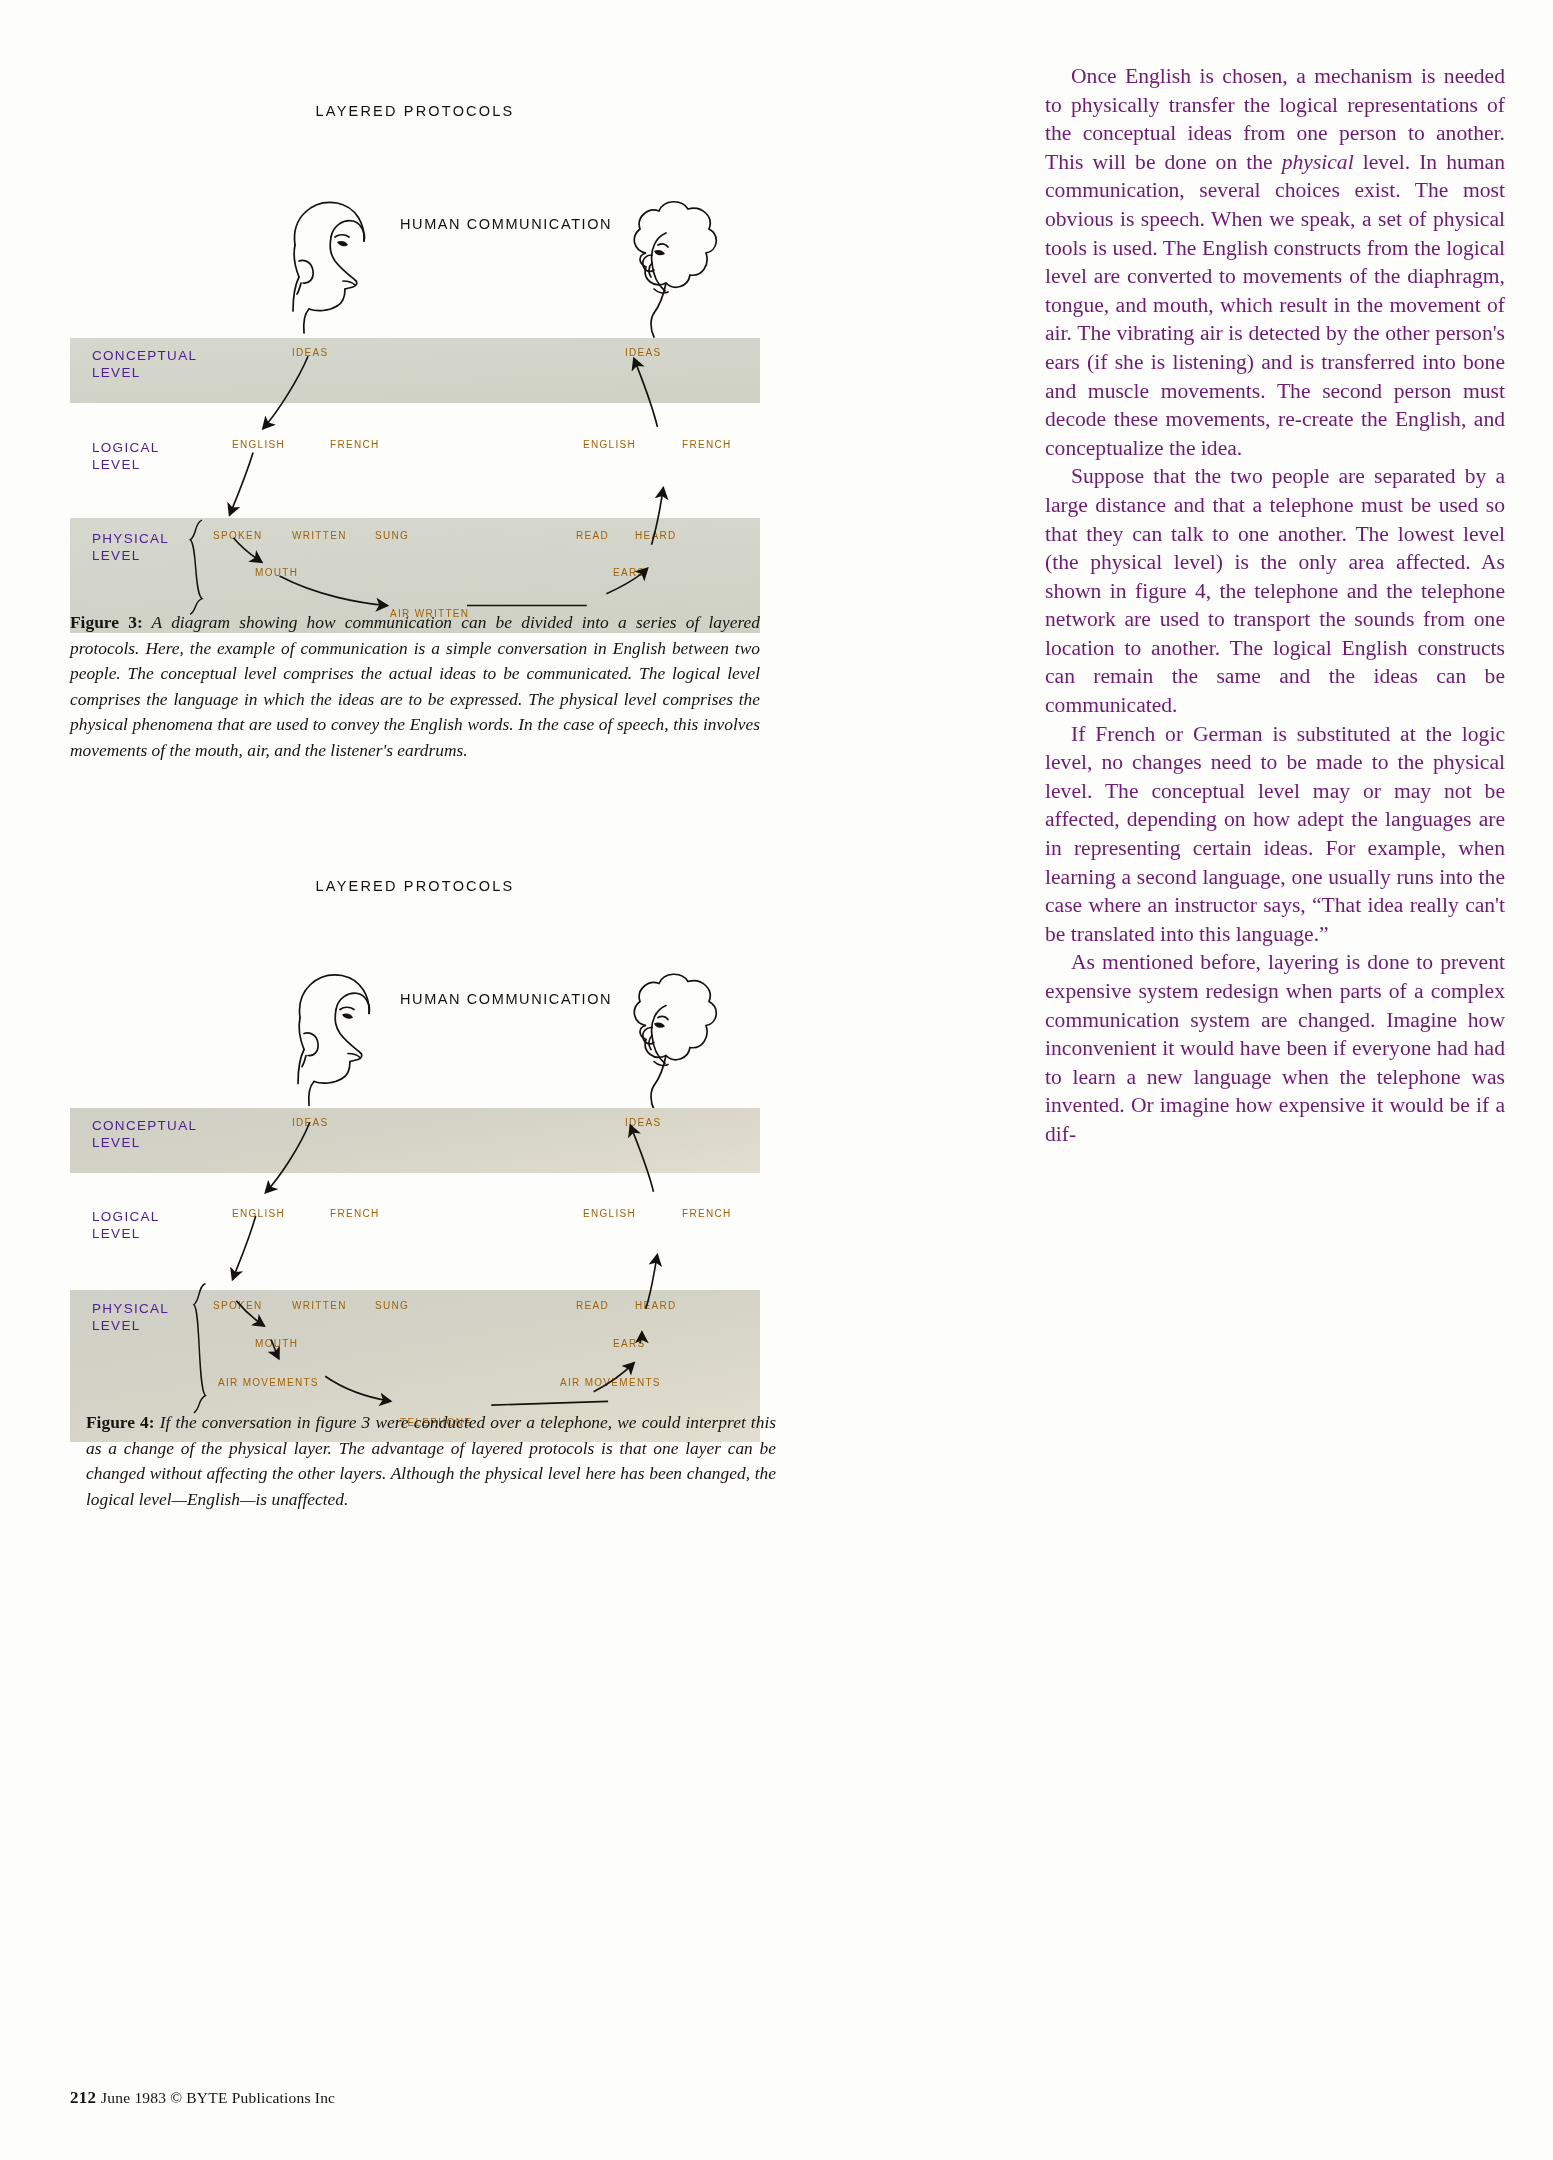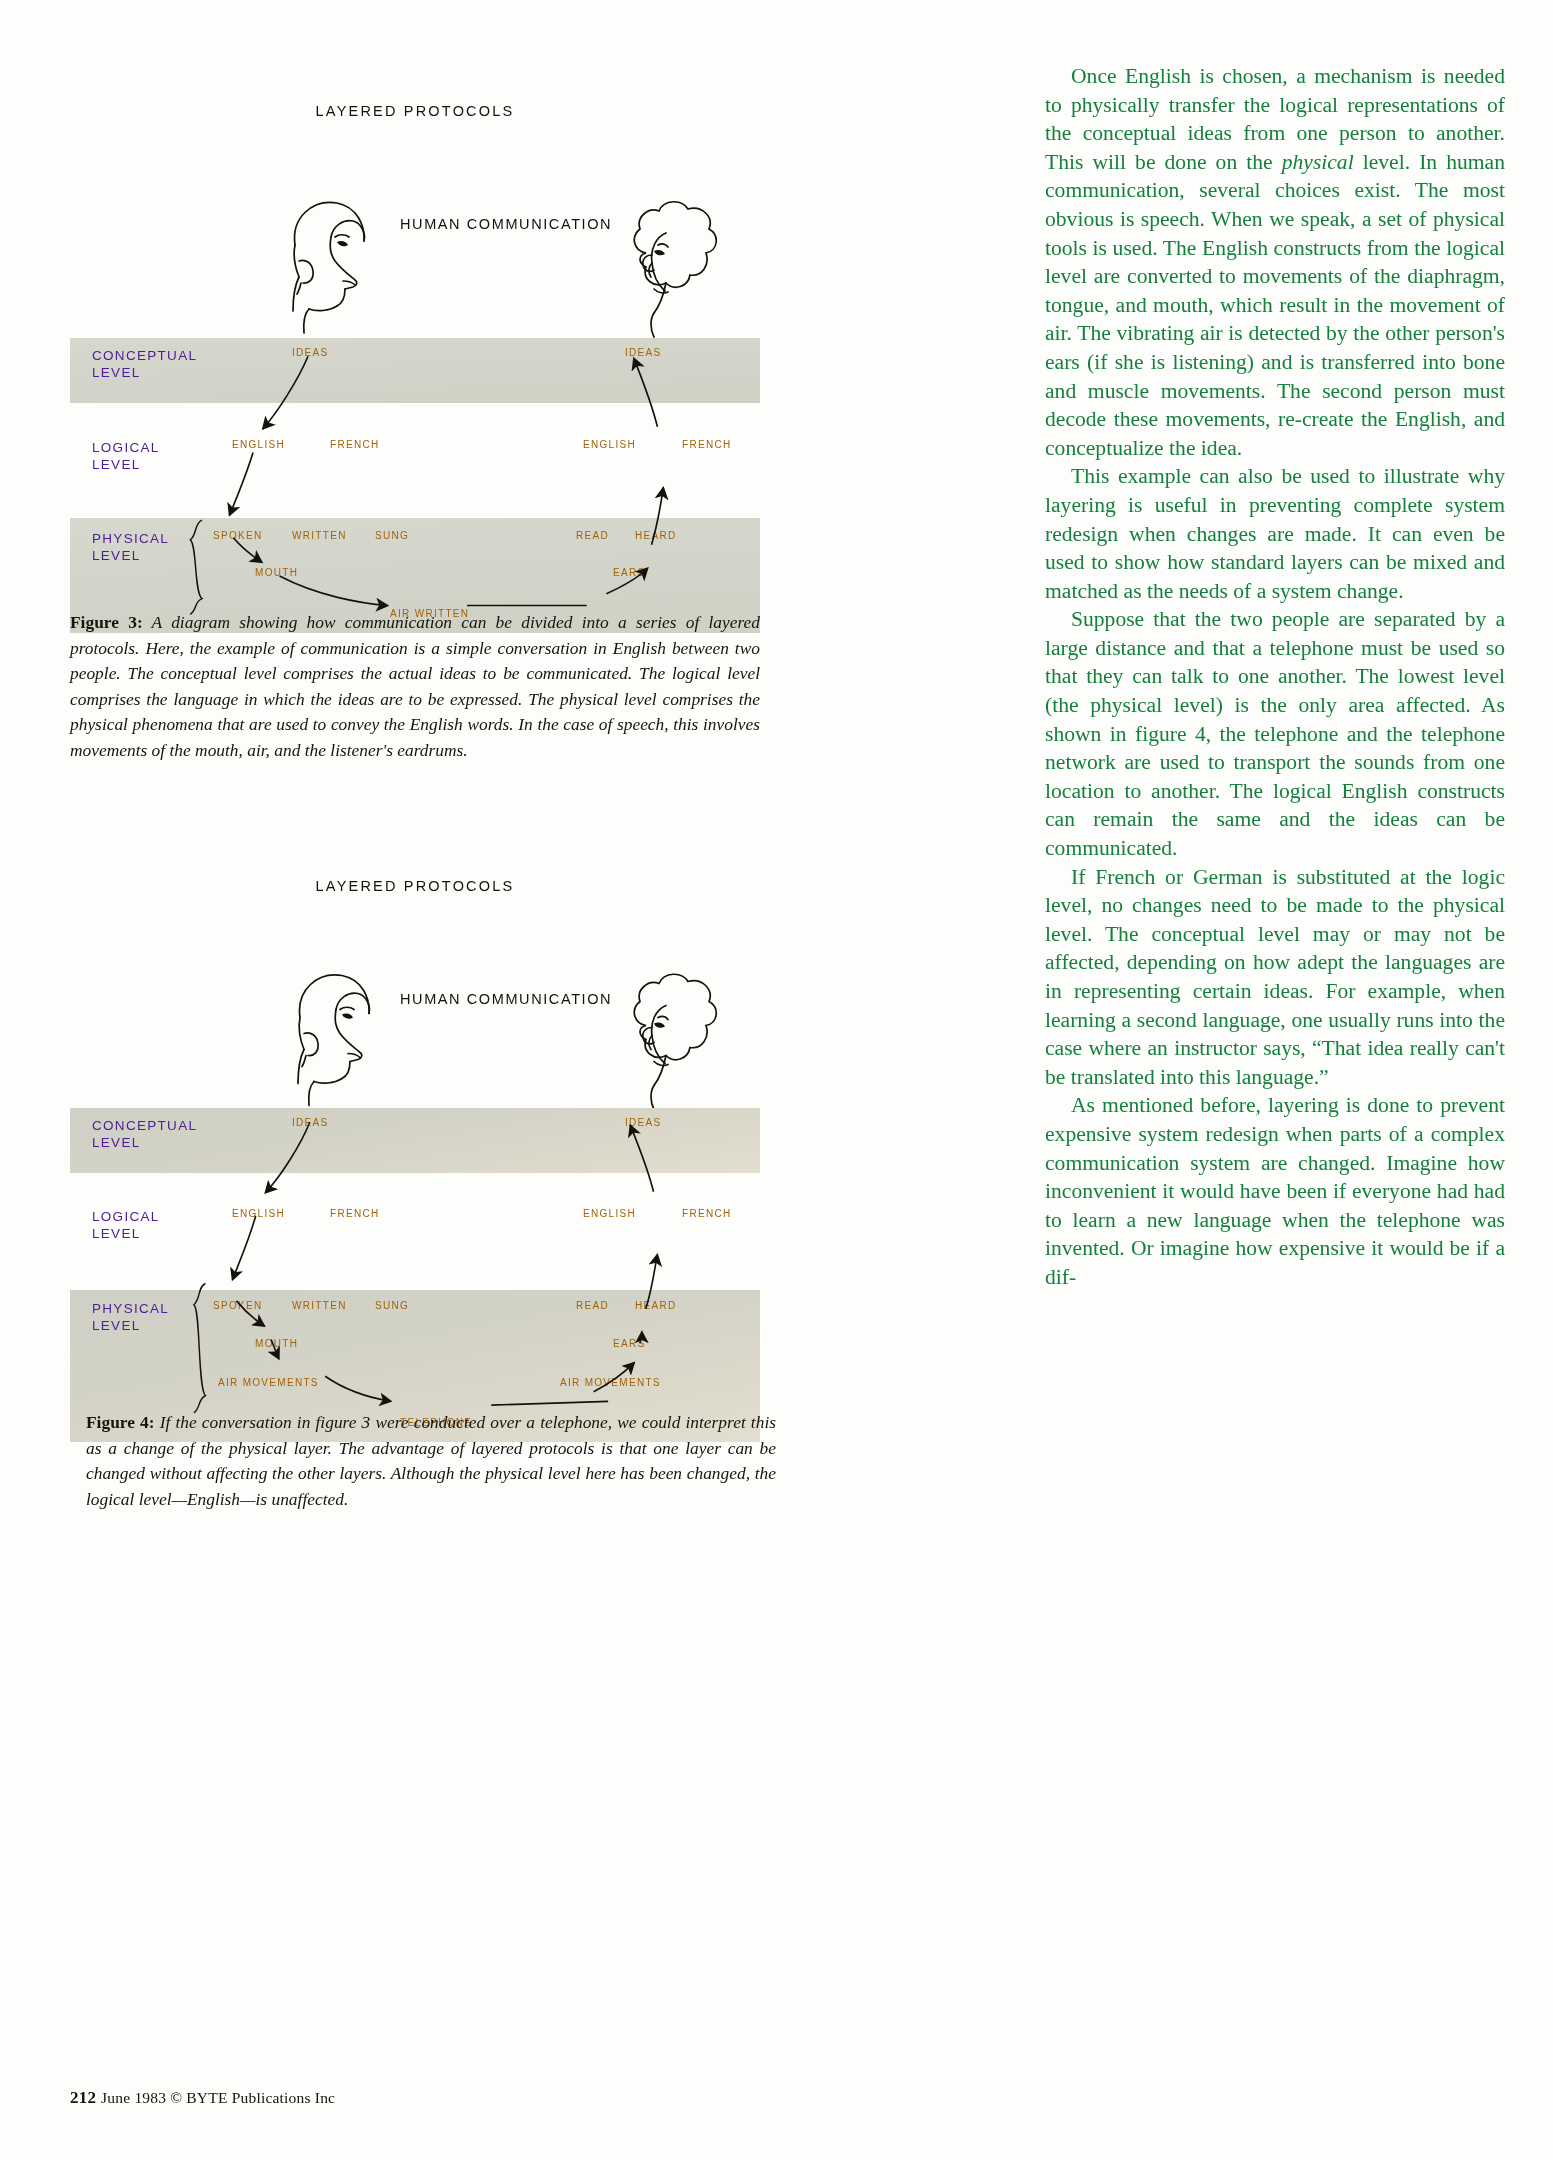--- a/index.html
+++ b/index.html
@@ -61,21 +61,21 @@
     font-size: 17.4px; line-height: 25.6px;
     font-style: italic; color: #17140f;
     text-align: justify; width: 690px;
   }
   .caption b { font-style: normal; font-weight: bold; }
 
   
   .body-p {
     font-family: "Liberation Serif", serif;
     font-size: 21.6px; line-height: 28.6px;
-    text-align: justify; color: #15803d;
+    text-align: justify; color: #701a75;
     text-indent: 26px; margin: 0;
     -webkit-hyphens: none; hyphens: none;
   }
   .body-p i { font-style: italic; }
 
   
   .footer {
     position: absolute; left: 70px; top: 2088px;
     font-family: "Liberation Serif", serif; font-size: 15.5px; color: #16130f;
     letter-spacing: .2px;
@@ -277,23 +277,20 @@
     <div class="caption" style="position:absolute; left:16px; top:1355px;">
       <b>Figure 4:</b><span> If the conversation in figure 3 were conducted over a telephone, we could interpret this as a change of the physical layer. The advantage of layered protocols is that one layer can be changed without affecting the other layers. Although the physical level here has been changed, the logical level—English—is unaffected.</span>
     </div>
   </div>
 
   <div class="right-col">
     <p class="body-p">
       <span>Once English is chosen, a mechanism is needed to physically transfer the logical representations of the conceptual ideas from one person to another. This will be done on the <i>physical</i> level. In human communication, several choices exist. The most obvious is speech. When we speak, a set of physical tools is used. The English constructs from the logical level are converted to movements of the diaphragm, tongue, and mouth, which result in the movement of air. The vibrating air is detected by the other person's ears (if she is listening) and is transferred into bone and muscle movements. The second person must decode these movements, re-create the English, and conceptualize the idea.</span>
     </p>
     <p class="body-p">
-      <span>This example can also be used to illustrate why layering is useful in preventing complete system redesign when changes are made. It can even be used to show how standard layers can be mixed and matched as the needs of a system change.</span>
-    </p>
-    <p class="body-p">
       <span>Suppose that the two people are separated by a large distance and that a telephone must be used so that they can talk to one another. The lowest level (the physical level) is the only area affected. As shown in figure 4, the telephone and the telephone network are used to transport the sounds from one location to another. The logical English constructs can remain the same and the ideas can be communicated.</span>
     </p>
     <p class="body-p">
       <span>If French or German is substituted at the logic level, no changes need to be made to the physical level. The conceptual level may or may not be affected, depending on how adept the languages are in representing certain ideas. For example, when learning a second language, one usually runs into the case where an instructor says, “That idea really can't be translated into this language.”</span>
     </p>
     <p class="body-p">
       <span>As mentioned before, layering is done to prevent expensive system redesign when parts of a complex communication system are changed. Imagine how inconvenient it would have been if everyone had had to learn a new language when the telephone was invented. Or imagine how expensive it would be if a dif-</span>
     </p>
   </div>
 

